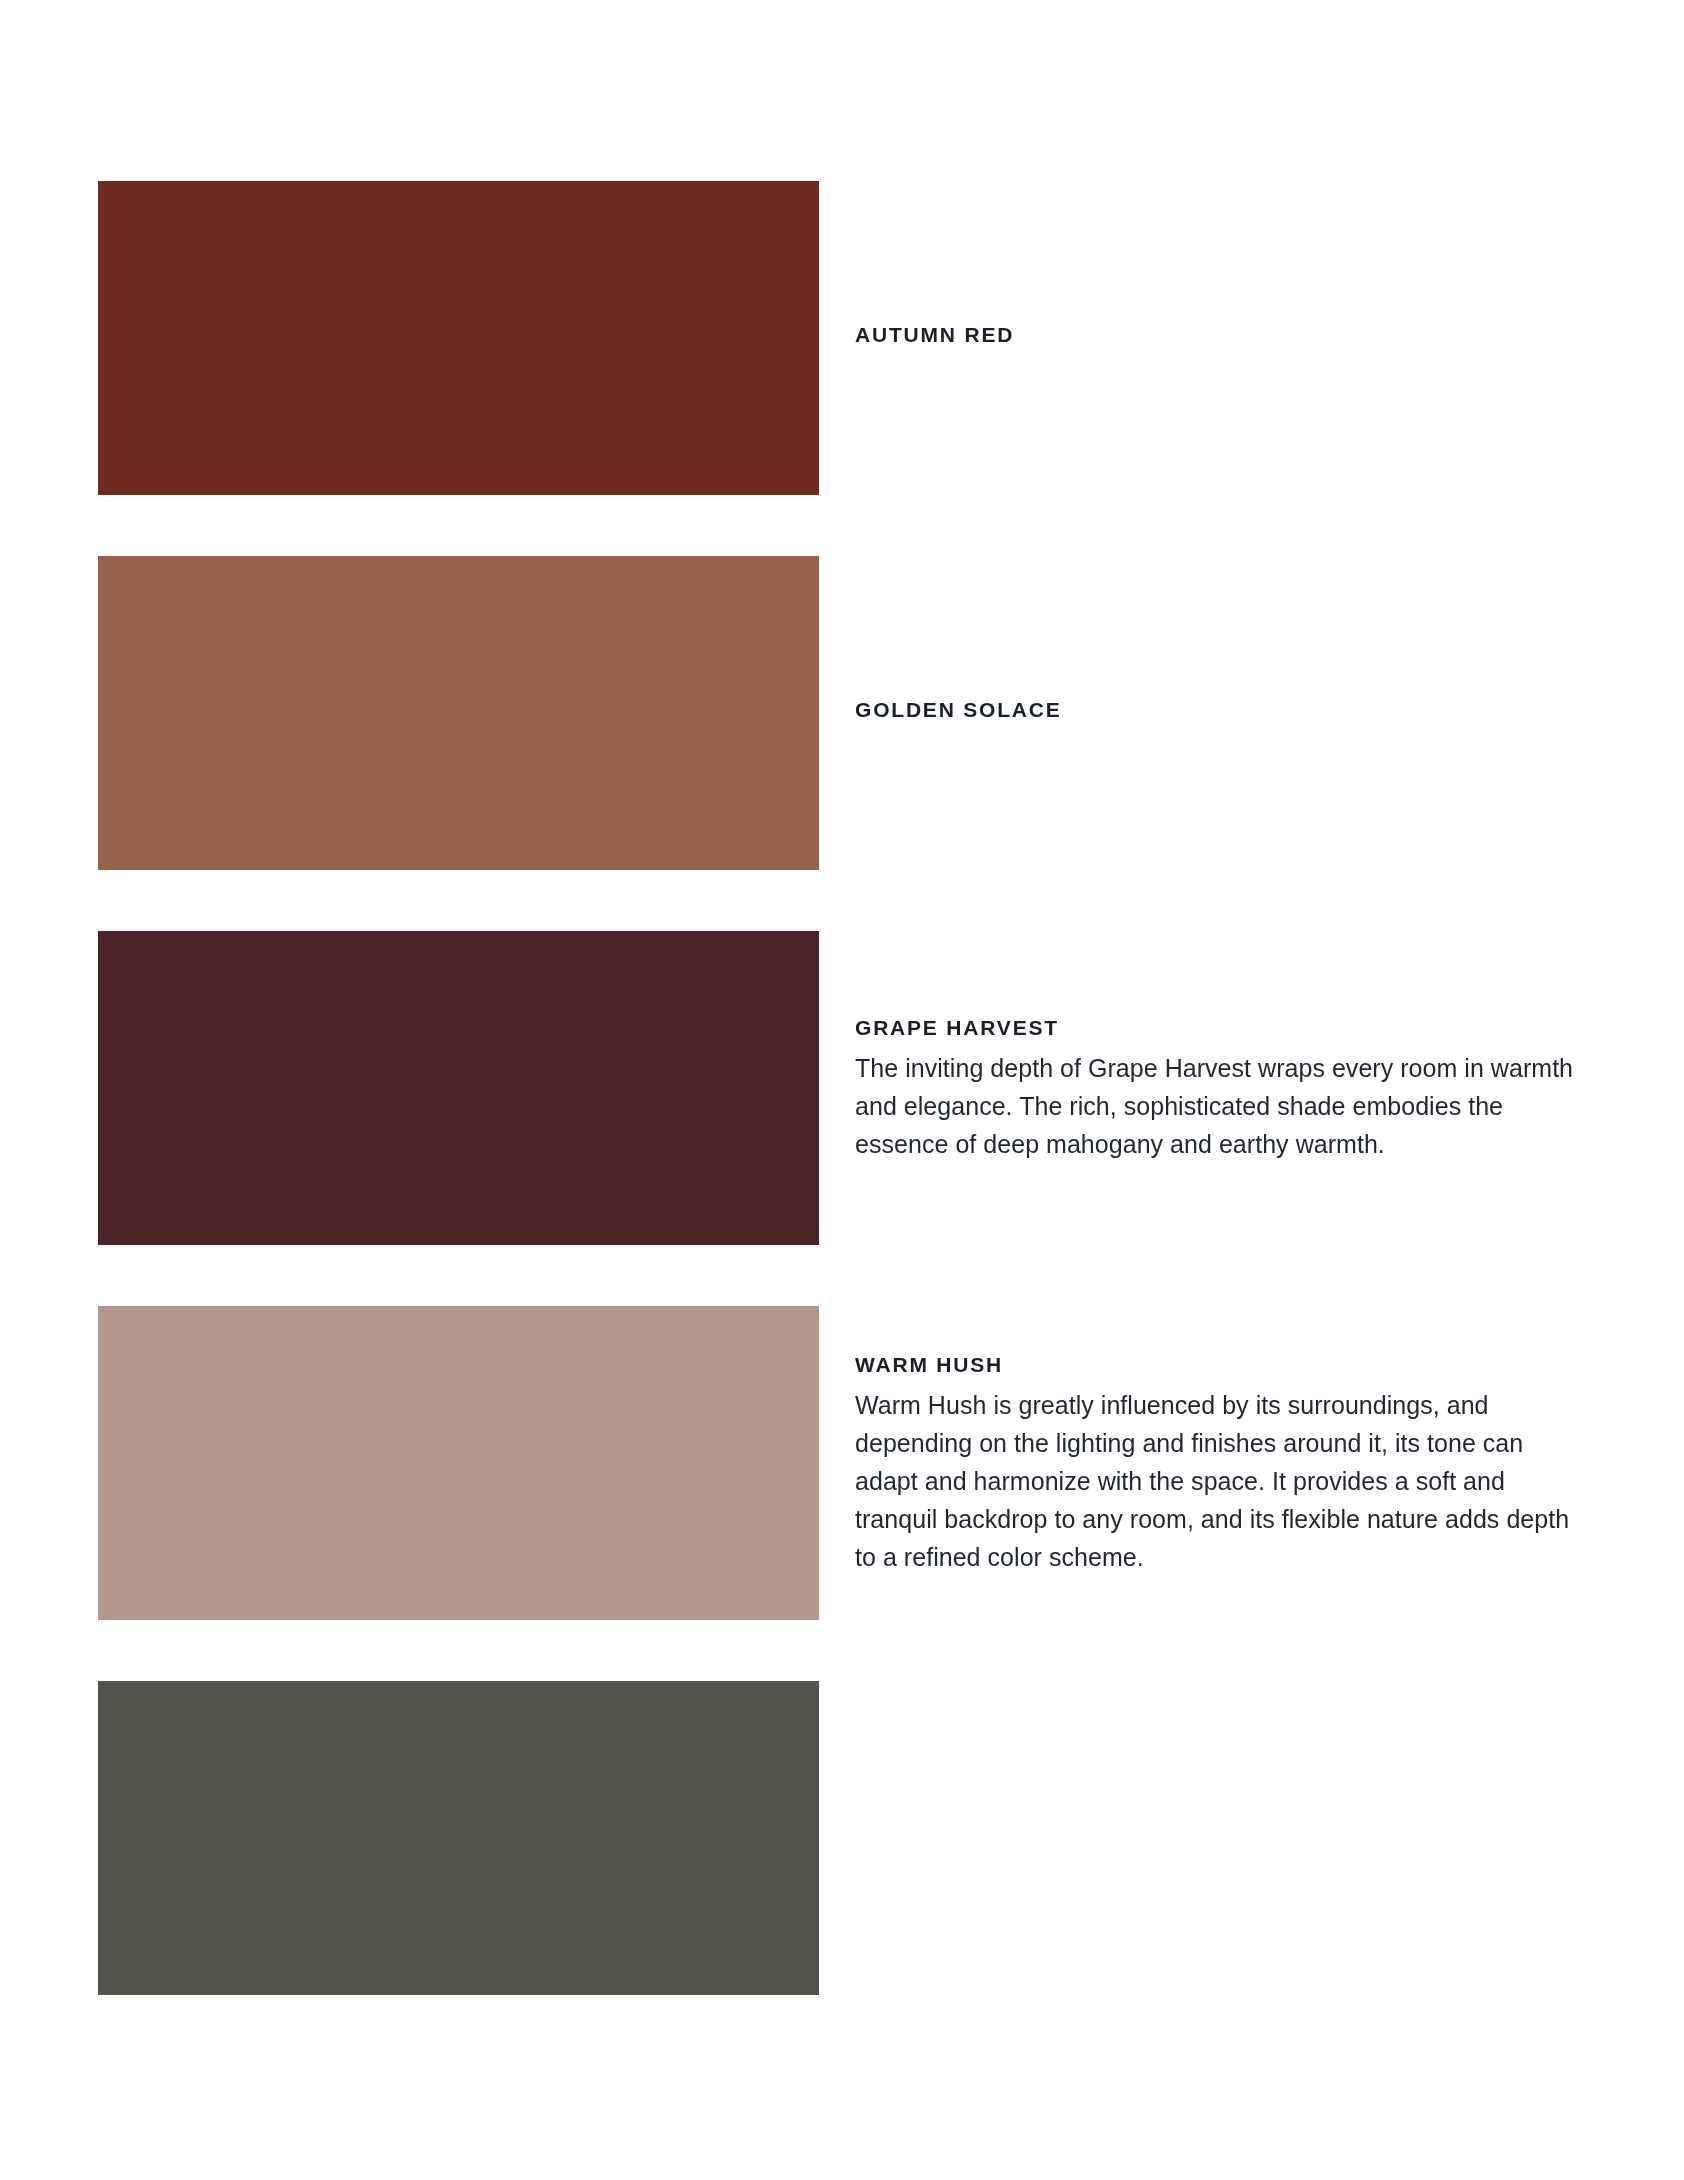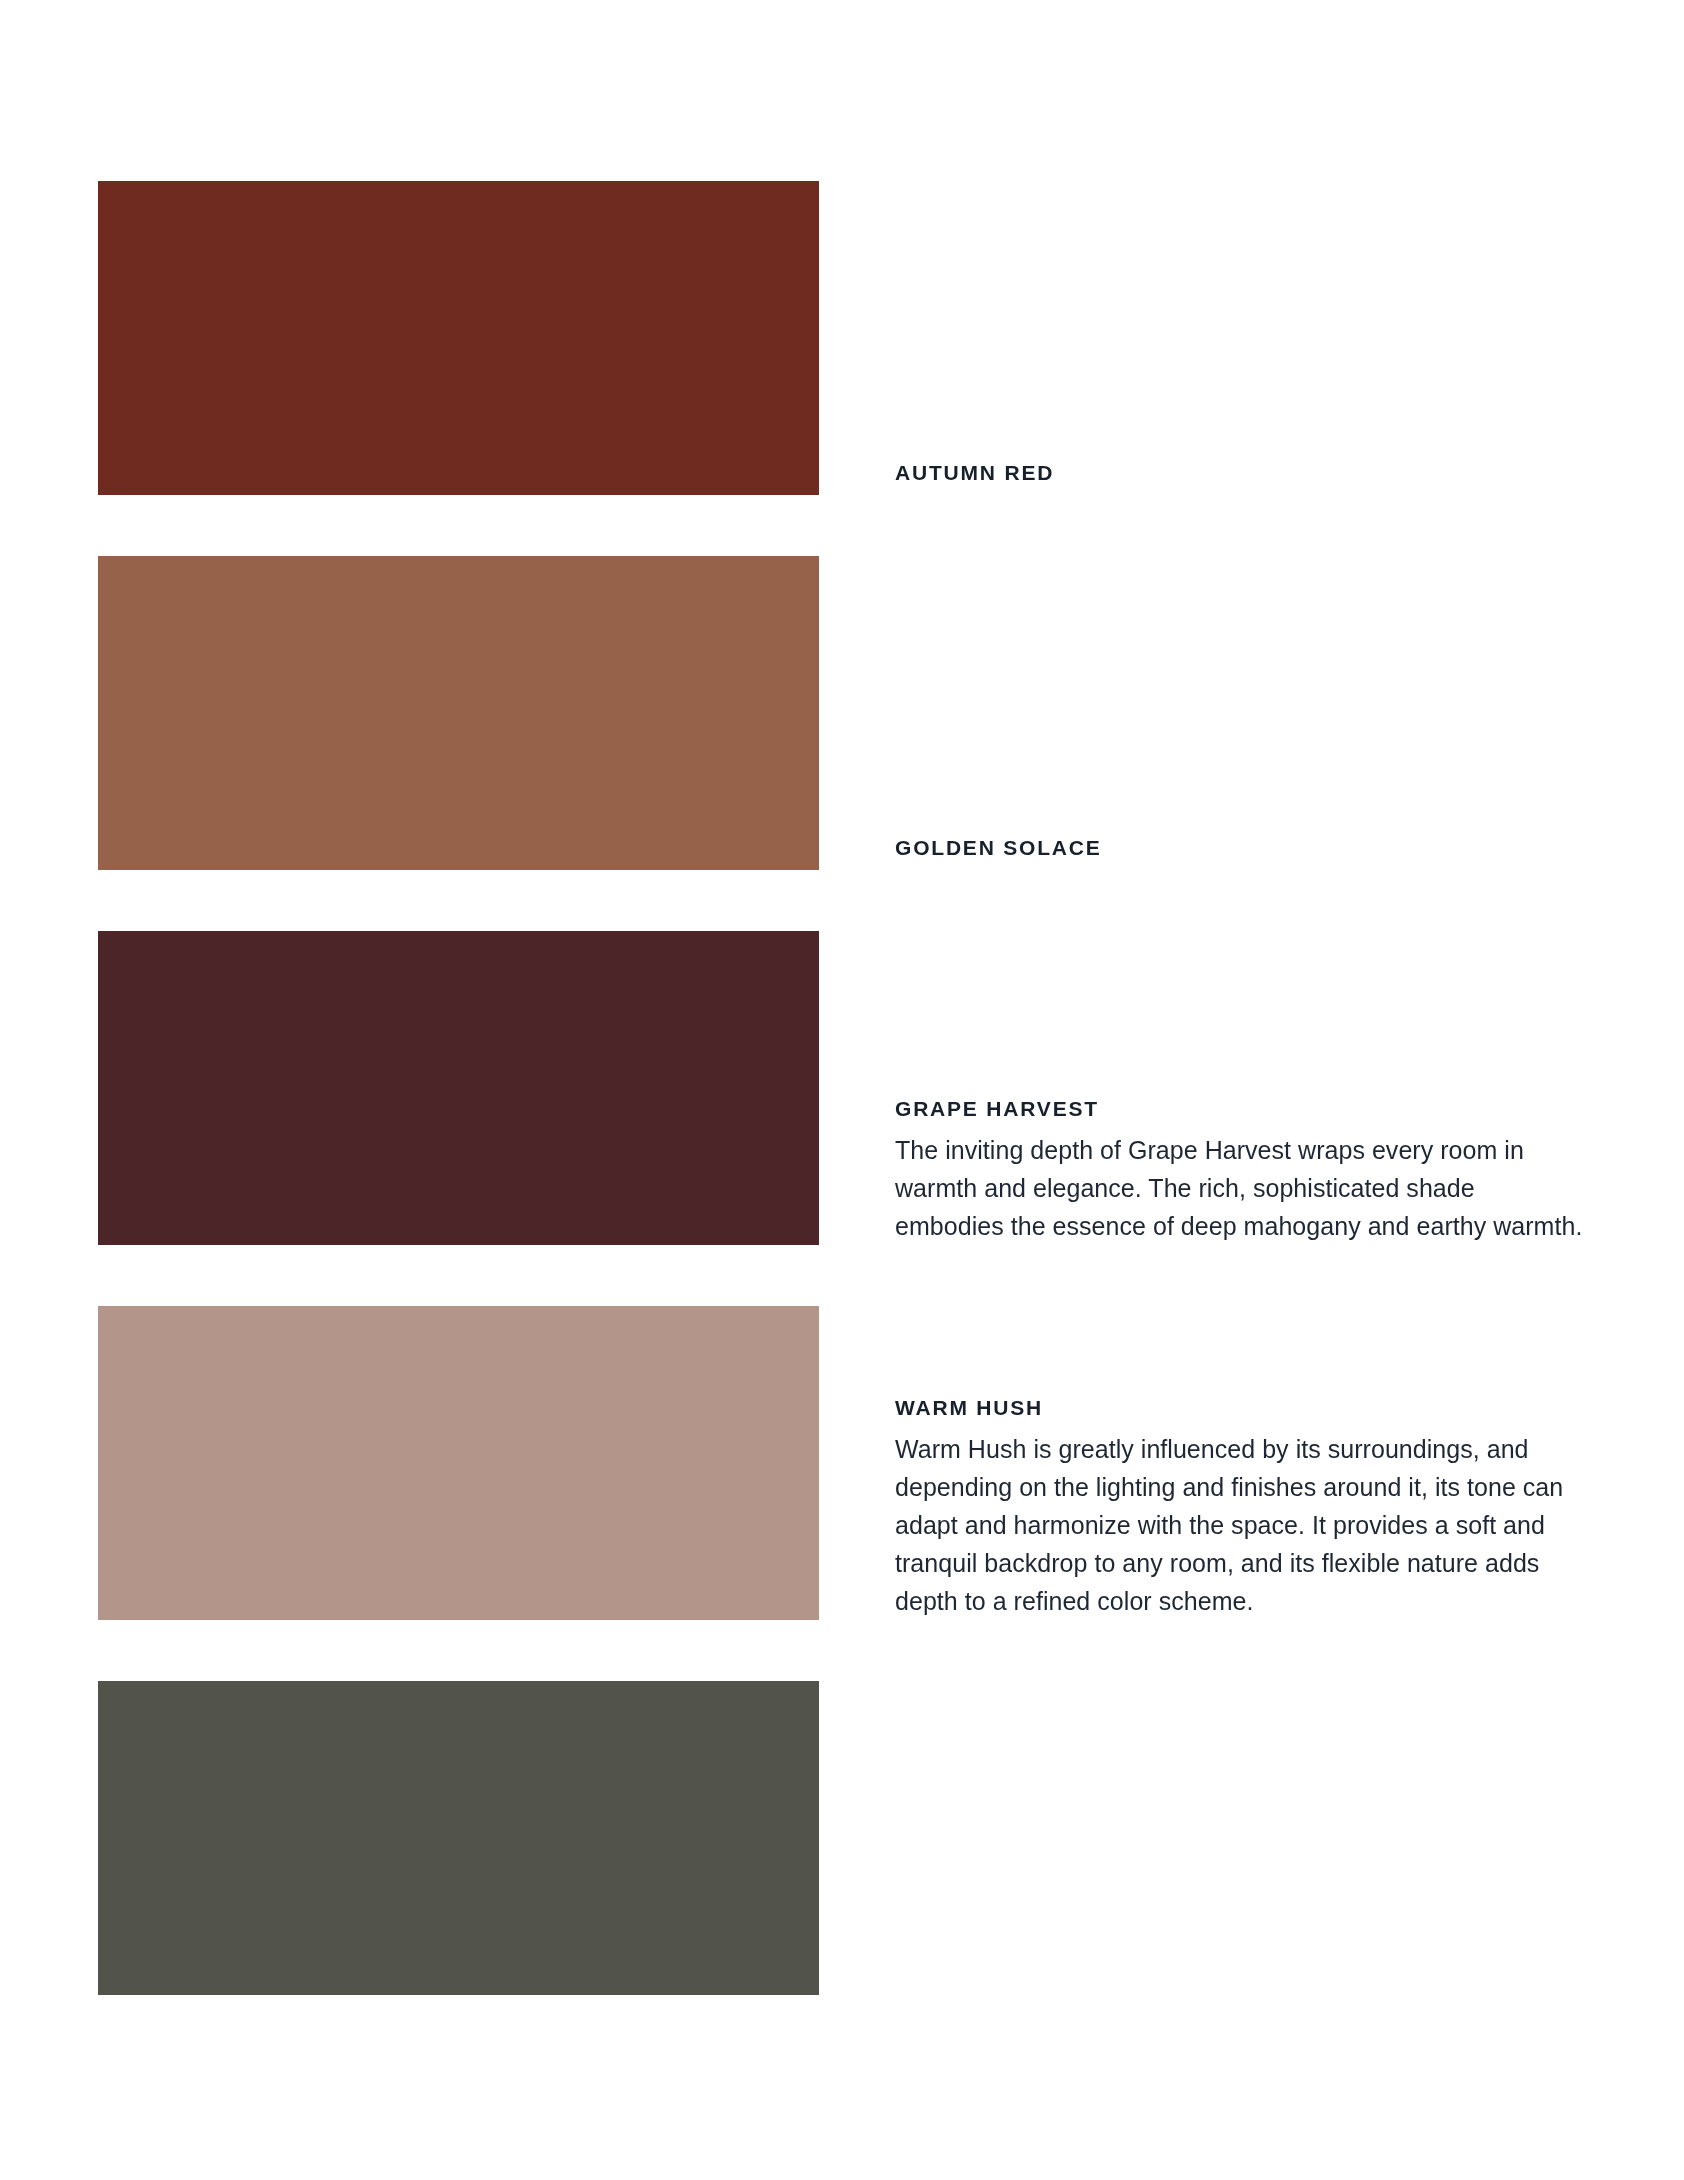--- a/index.html
+++ b/index.html
@@ -19,24 +19,23 @@
 
   .palette-list {
     position: absolute;
     left: 98px;
     top: 181px;
     width: 1489px;
   }
 
   .palette-row {
     display: flex;
-    align-items: flex-end;
+    align-items: center;
     height: 314px;
     margin-bottom: 61px;
-    gap: 40px;
   }
 
   .palette-row:last-child {
     margin-bottom: 0;
   }
 
   .swatch {
     width: 721px;
     height: 314px;
     flex: 0 0 721px;

